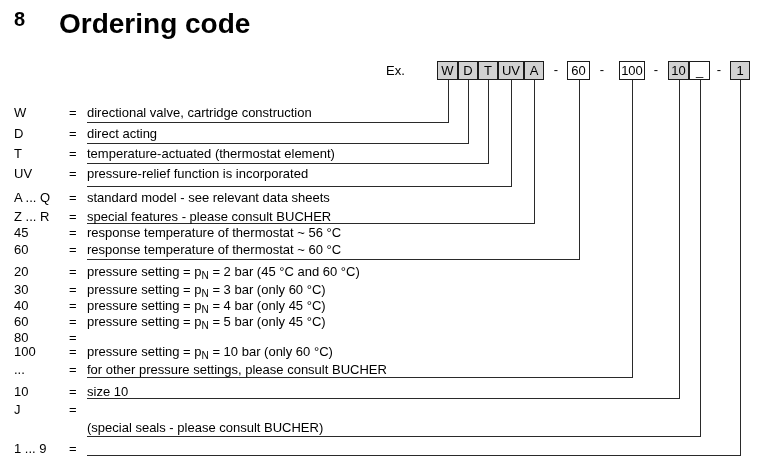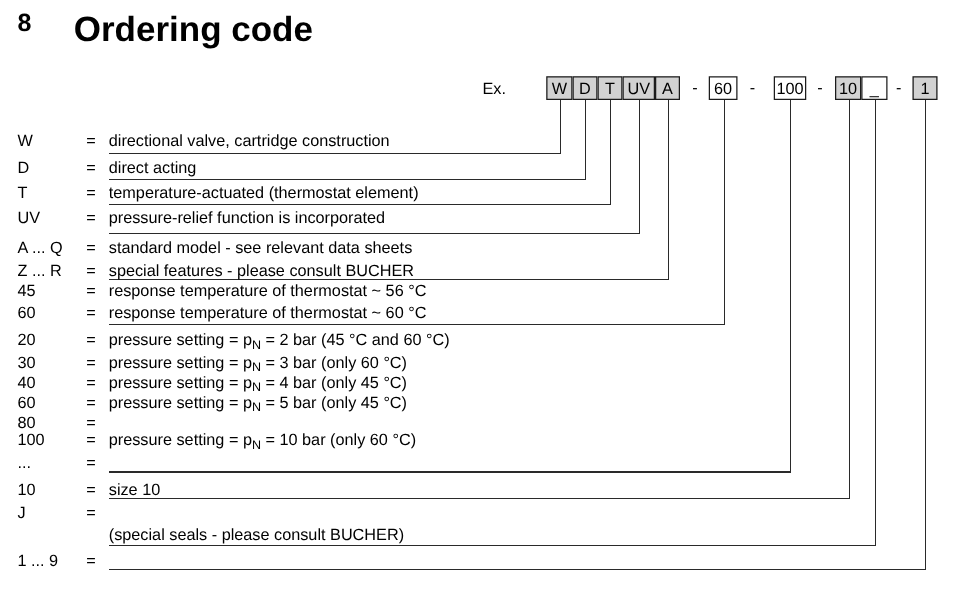--- a/index.html
+++ b/index.html
@@ -135,20 +135,21 @@
         <span class="eq">=</span>
       </div>
       <div class="row" style="top: 344px;">
         <span class="code">100</span>
         <span class="eq">=</span>
         <span class="desc">pressure setting = p<sub>N</sub> = 10 bar (only 60 °C)</span>
       </div>
       <div class="row" style="top: 362px;">
         <span class="code">...</span>
         <span class="eq">=</span>
+        <span class="desc">for other pressure settings, please consult BUCHER</span>
       </div>
       <div class="row" style="top: 384px;">
         <span class="code">10</span>
         <span class="eq">=</span>
         <span class="desc">size 10</span>
       </div>
       <div class="row" style="top: 402px;">
         <span class="code">J</span>
         <span class="eq">=</span>
       </div>

